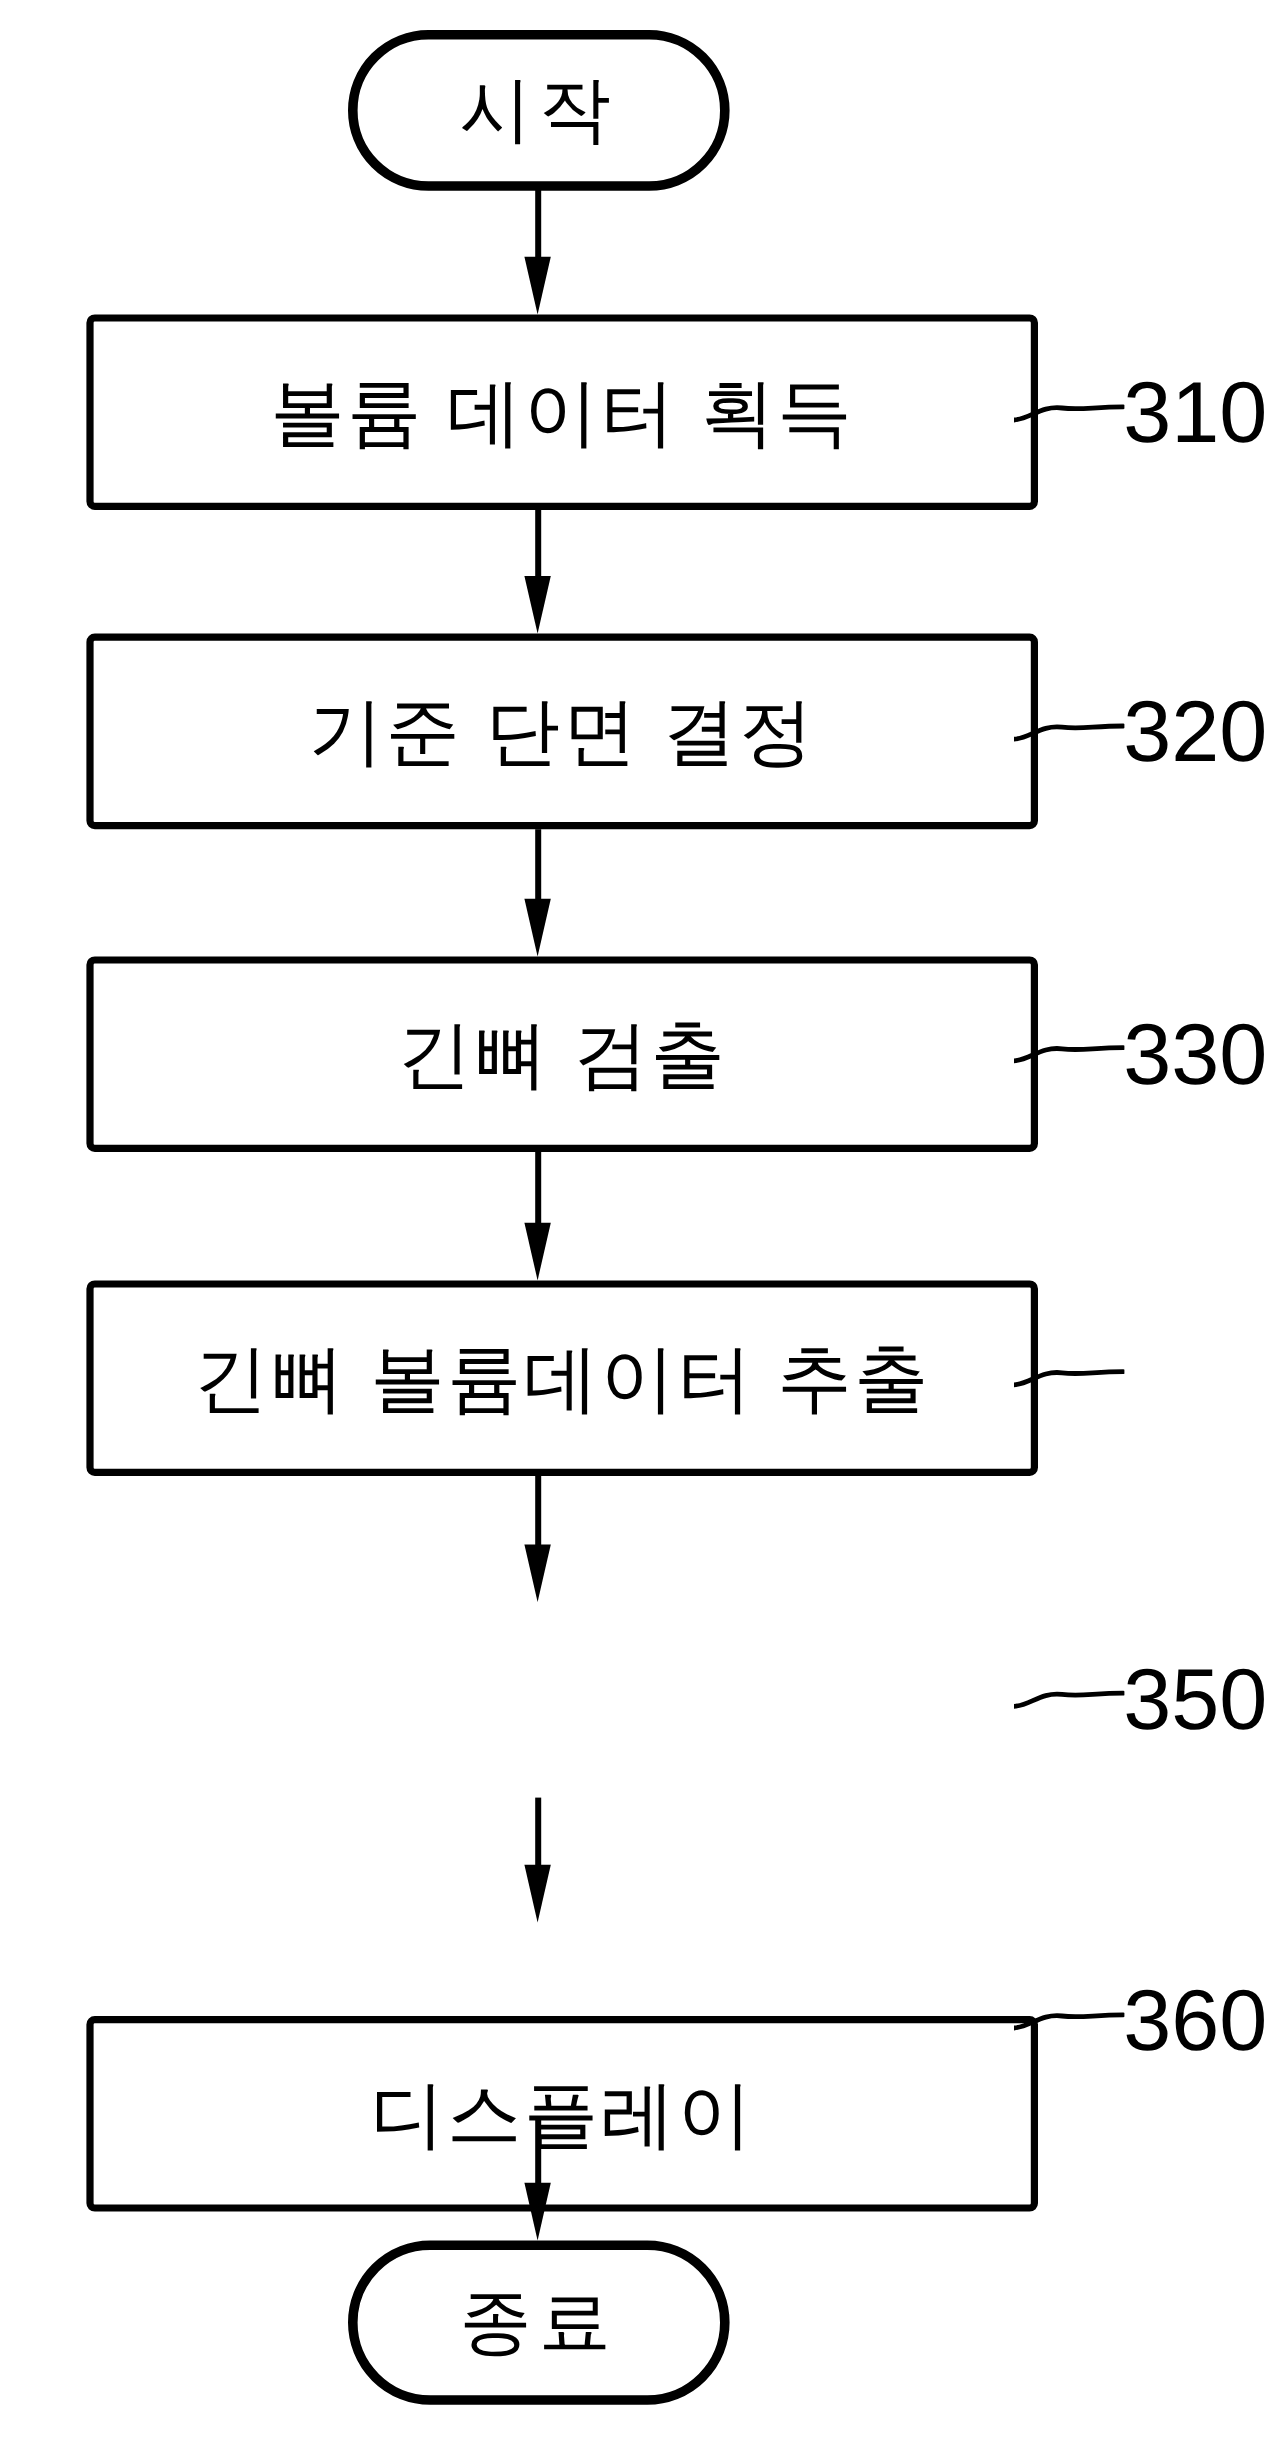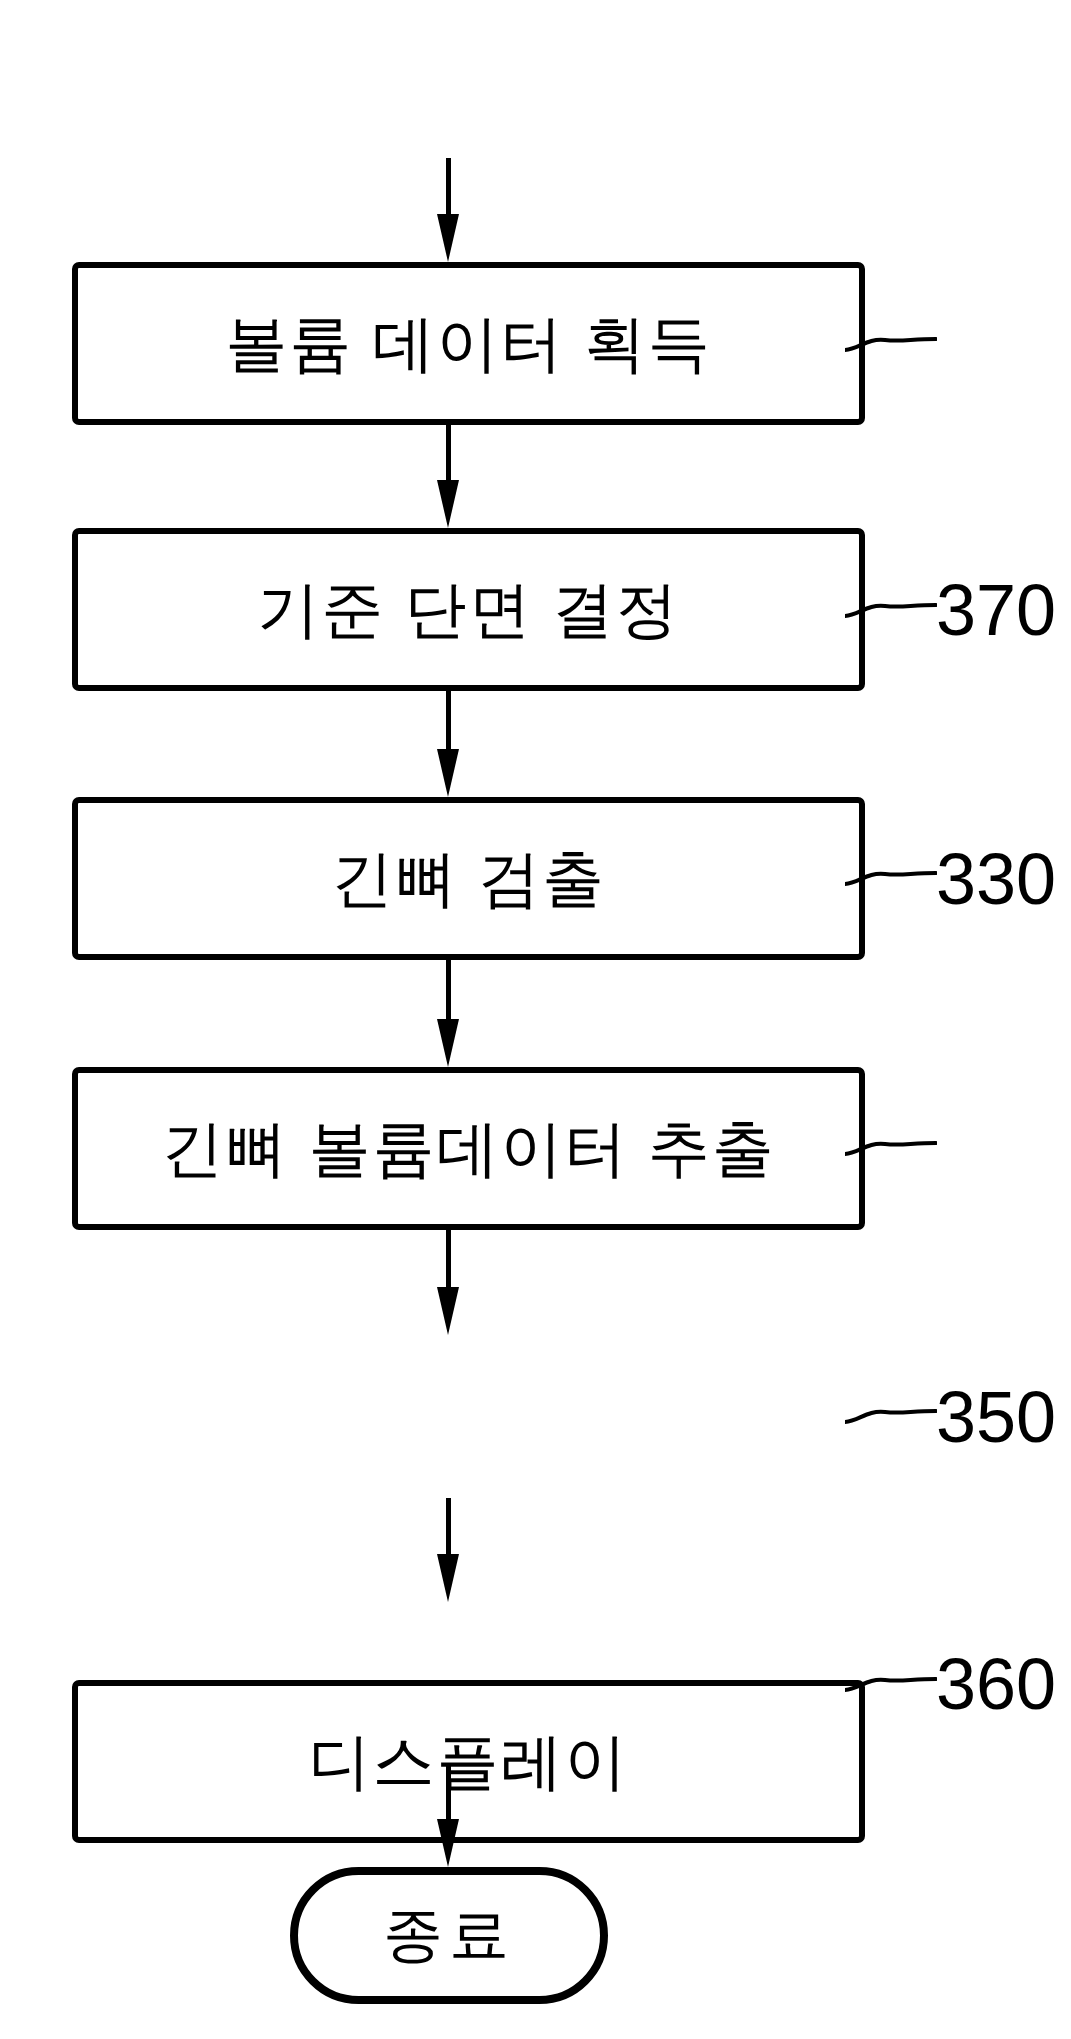--- a/index.html
+++ b/index.html
@@ -67,20 +67,23 @@
     line-height: 76px;
     font-size: 72px;
     font-family: "Liberation Sans", "DejaVu Sans", sans-serif;
   }
 </style>
 </head>
 <body>
 
 <div class="canvas">
 
+  <div class="terminal start">
+    <span>시작</span>
+  </div>
 
   <div class="arrow" style="top:158px;height:104px">
       <div class="stem"></div>
       <div class="head"></div>
     </div>
   <div class="arrow" style="top:425px;height:103px">
       <div class="stem"></div>
       <div class="head"></div>
     </div>
   <div class="arrow" style="top:691px;height:106px">
@@ -132,21 +135,22 @@
   <svg class="conn" style="top:1134px" viewBox="0 0 92 28">
       <path d="M0 20 C14 19 22 8 40 10 C56 12 66 9 91 9" fill="none" stroke="#000" stroke-width="4" stroke-linecap="round"></path>
     </svg>
   <svg class="conn" style="top:1402px" viewBox="0 0 92 28">
       <path d="M0 20 C14 19 22 8 40 10 C56 12 66 9 91 9" fill="none" stroke="#000" stroke-width="4" stroke-linecap="round"></path>
     </svg>
   <svg class="conn" style="top:1670px" viewBox="0 0 92 28">
       <path d="M0 20 C14 19 22 8 40 10 C56 12 66 9 91 9" fill="none" stroke="#000" stroke-width="4" stroke-linecap="round"></path>
     </svg>
 
-  <div class="ref" style="top:572px">370</div>
+  <div class="ref" style="top:306px">310</div>
+  <div class="ref" style="top:572px">320</div>
   <div class="ref" style="top:841px">330</div>
   <div class="ref" style="top:1379px">350</div>
   <div class="ref" style="top:1646px">360</div>
 
   <div class="terminal end">
     <span>종료</span>
   </div>
 
 </div>
 

